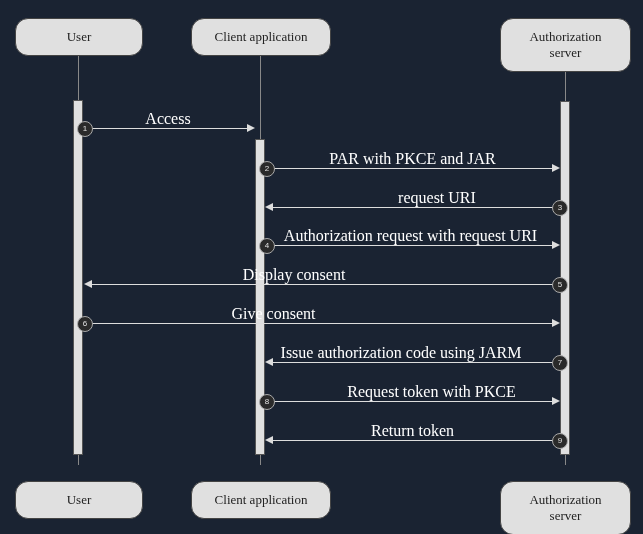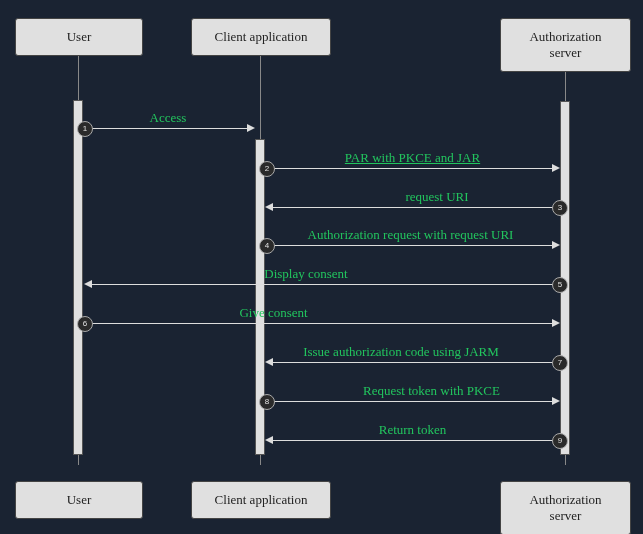--- a/index.html
+++ b/index.html
@@ -11,42 +11,42 @@
     width: 643px;
     height: 534px;
     position: relative;
     overflow: hidden;
   }
   .participant-box {
     position: absolute;
     background: #e0e0e0;
     color: #222;
     border: 1px solid #444;
-    border-radius: 3px;
+    border-radius: 13px;
     padding: 10px 14px;
     font-size: 13px;
     text-align: center;
     box-sizing: border-box;
   }
   .lifeline {
     position: absolute;
     width: 1px;
     background: #888;
   }
   .activation {
     position: absolute;
     width: 10px;
     background: #e0e0e0;
     border: 1px solid #555;
     box-sizing: border-box;
   }
   .msg-label {
     position: absolute;
-    font-size: 13px;
-    color: #22c55e;
+    font-size: 16px;
+    color: #ffffff;
     white-space: nowrap;
     text-align: center;
   }
   .arrow-line {
     position: absolute;
     height: 1px;
     background: #ddd;
   }
   .arrow-head-right {
     position: absolute;
@@ -105,36 +105,36 @@
 </div>
 <div class="participant-box" style="left:500px; top:481px; width:131px;">
   <span>Authorization server</span>
 </div>
 
 <div class="msg-label" style="left:84px; top:110px; width:168px;">Access</div>
 <div class="arrow-line" style="left:84px; top:128px; width:163px;"></div>
 <div class="arrow-head-right" style="left:247px; top:124px;"></div>
 <div class="seq-num" style="left:77px; top:121px;">1</div>
 
-<div class="msg-label" style="left:266px; top:150px; width:293px;text-decoration:underline;">PAR with PKCE and JAR</div>
+<div class="msg-label" style="left:266px; top:150px; width:293px;">PAR with PKCE and JAR</div>
 <div class="arrow-line" style="left:266px; top:168px; width:286px;"></div>
 <div class="arrow-head-right" style="left:552px; top:164px;"></div>
 <div class="seq-num" style="left:259px; top:161px;">2</div>
 
 <div class="msg-label" style="left:266px; top:189px; width:342px;">request URI</div>
 <div class="arrow-line" style="left:273px; top:207px; width:286px;"></div>
 <div class="arrow-head-left" style="left:265px; top:203px;"></div>
 <div class="seq-num" style="left:552px; top:200px;">3</div>
 
 <div class="msg-label" style="left:266px; top:227px; width:289px;">Authorization request with request URI</div>
 <div class="arrow-line" style="left:266px; top:245px; width:286px;"></div>
 <div class="arrow-head-right" style="left:552px; top:241px;"></div>
 <div class="seq-num" style="left:259px; top:238px;">4</div>
 
-<div class="msg-label" style="left:84px; top:266px; width:420px;margin-left:12px;">Display consent</div>
+<div class="msg-label" style="left:84px; top:266px; width:420px;">Display consent</div>
 <div class="arrow-line" style="left:92px; top:284px; width:467px;"></div>
 <div class="arrow-head-left" style="left:84px; top:280px;"></div>
 <div class="seq-num" style="left:552px; top:277px;">5</div>
 
 <div class="msg-label" style="left:84px; top:305px; width:379px;">Give consent</div>
 <div class="arrow-line" style="left:84px; top:323px; width:468px;"></div>
 <div class="arrow-head-right" style="left:552px; top:319px;"></div>
 <div class="seq-num" style="left:77px; top:316px;">6</div>
 
 <div class="msg-label" style="left:266px; top:344px; width:270px;">Issue authorization code using JARM</div>

